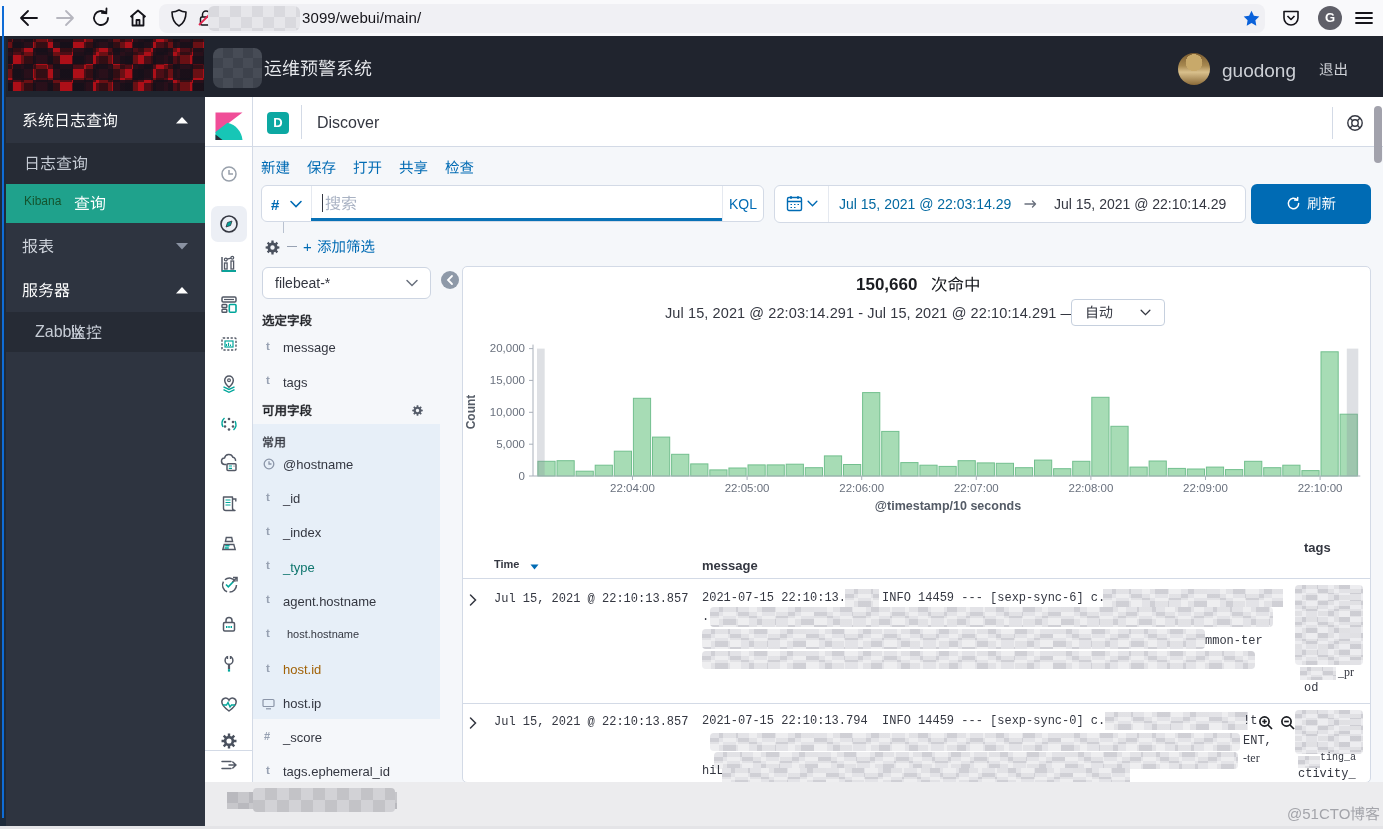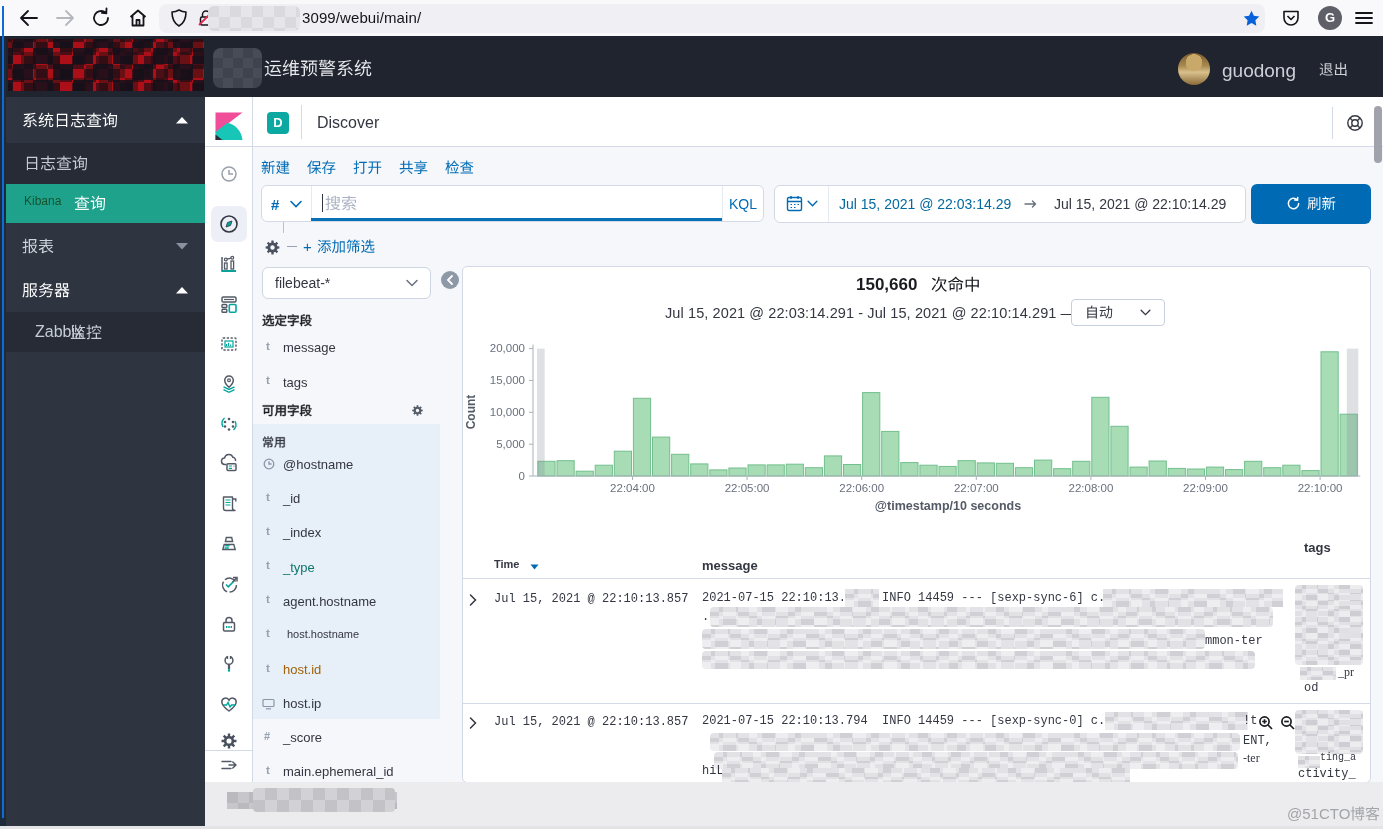--- a/index.html
+++ b/index.html
@@ -442,21 +442,21 @@
 <div class="a" style="left:266px;top:661.6000000000001px;font-size:11.5px;font-weight:bold;color:#97a1b2">t</div>
 <div class="a" style="left:283px;top:662.1000000000001px;font-size:13px;color:#a16207">host.id</div>
 <svg class="ic" style="left:262px;top:697.8000000000002px" width="13" height="12" viewBox="0 0 13 12" fill="none" stroke="#8b95a8" stroke-width="1.2">
     <rect x="1" y="1.5" width="11" height="7" rx="1"></rect>
     <path d="M4 10.8 H9"></path>
   </svg>
 <div class="a" style="left:283px;top:696.3000000000002px;font-size:13px;color:#343741">host.ip</div>
 <div class="a" style="left:264px;top:729.5px;font-size:11px;font-weight:bold;color:#97a1b2">#</div>
 <div class="a" style="left:283px;top:730.0px;font-size:13px;color:#343741">_score</div>
 <div class="a" style="left:266px;top:763.5px;font-size:11.5px;font-weight:bold;color:#97a1b2">t</div>
-<div class="a" style="left:283px;top:764.0px;font-size:13px;color:#343741">main.ephemeral_id</div>
+<div class="a" style="left:283px;top:764.0px;font-size:13px;color:#343741">tags.ephemeral_id</div>
 <div class="a" style="left:441px;top:271px;width:18px;height:18px;border-radius:50%;background:#8e99a8"></div>
 <svg class="ic" style="left:446px;top:275px" width="8" height="10" viewBox="0 0 8 10" fill="none" stroke="#fff" stroke-width="1.8" stroke-linecap="round">
     <path d="M6 1 L2 5 L6 9"></path>
   </svg>
 <div class="a" style="left:462px;top:266px;width:909px;height:517px;background:#fff;border:1px solid #d3dae6;border-radius:5px"></div>
 <div class="a" style="left:856px;top:275px;font-size:17px;font-weight:bold;color:#1a1c21">150,660</div>
 <svg class="zh" style="left:931.0px;top:276.3px;" width="49.5" height="16.5" viewBox="0 -88 300 100">
     <g fill="#1a1c21">
       <use href="#g30" x="0"></use>
       <use href="#g11" x="100"></use>

